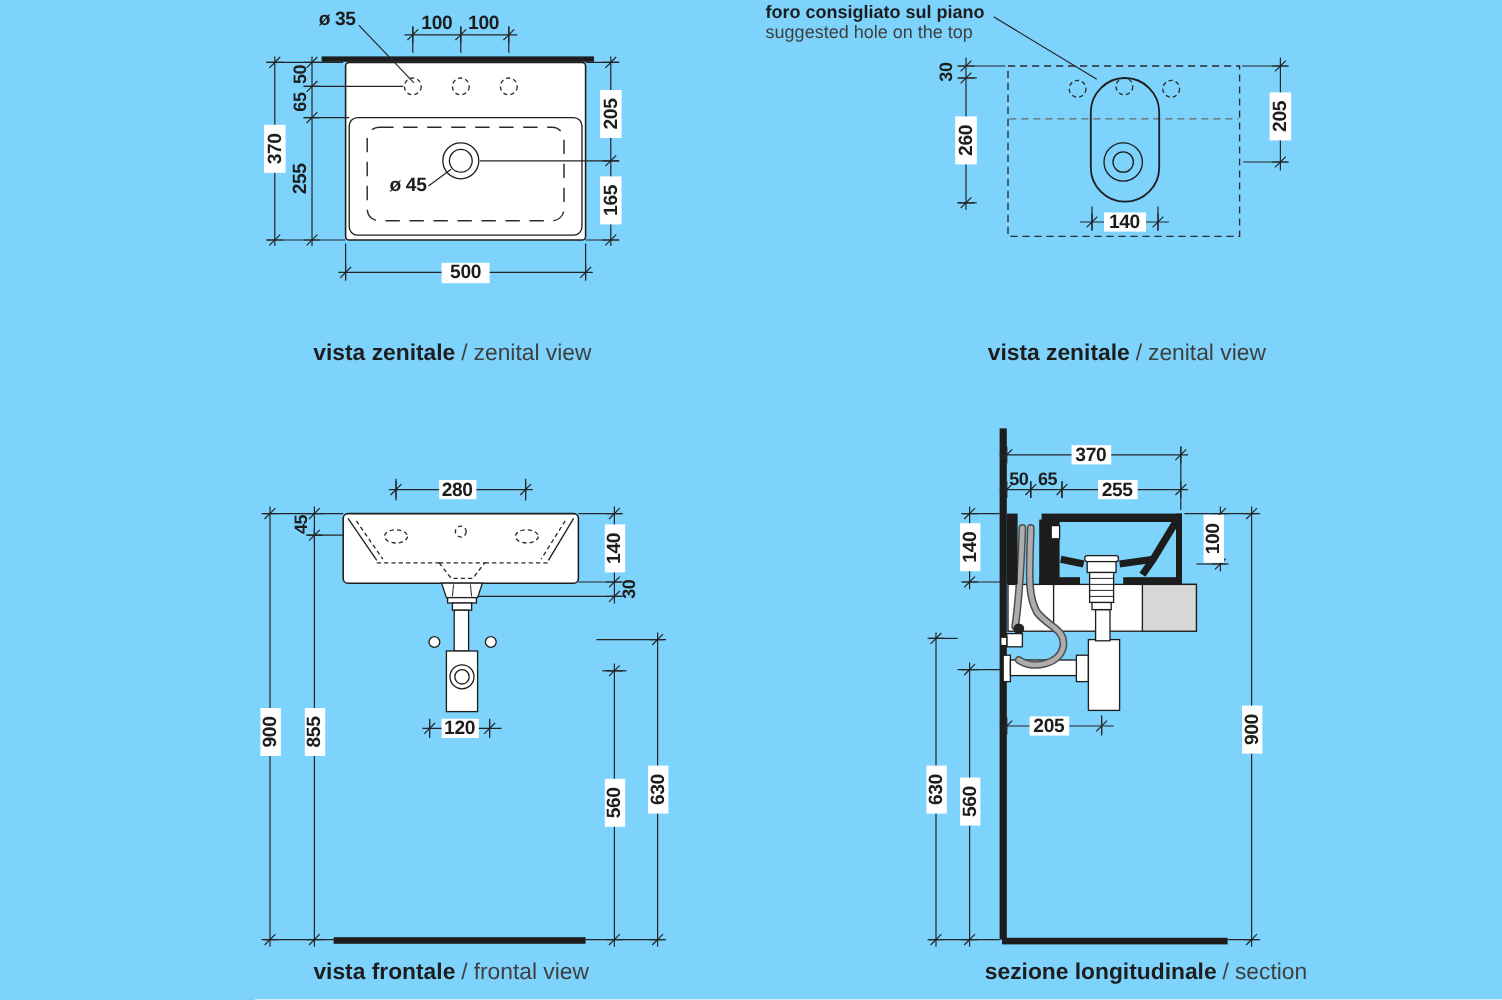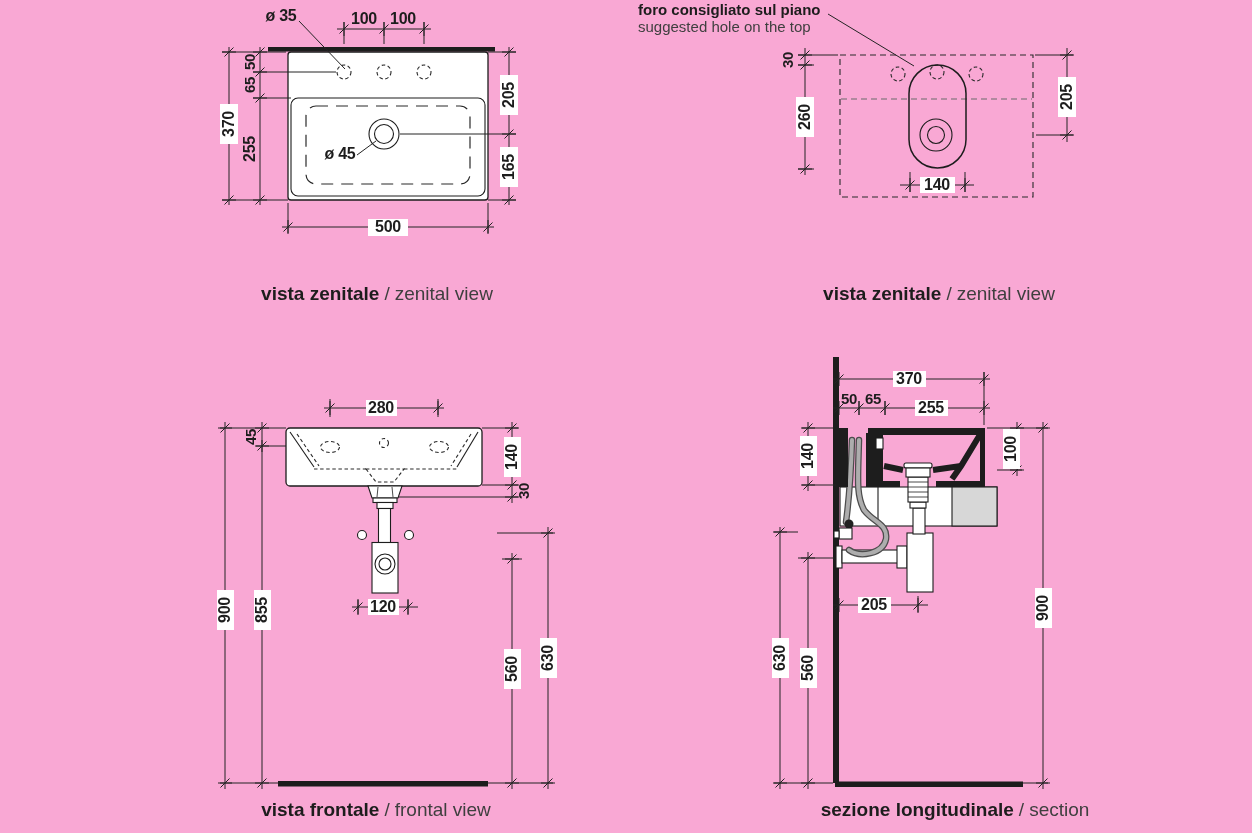--- a/index.html
+++ b/index.html
@@ -1,16 +1,16 @@
 <!DOCTYPE html>
 <html><head>
 <meta charset="utf-8">
 <style>
   html,body{margin:0;padding:0;background:#fff;}
-  .stage{position:relative;width:1252px;height:833px;background:#f9a8d4;overflow:hidden;
+  .stage{position:relative;width:1252px;height:833px;background:#7dd3fc;overflow:hidden;
          font-family:"Liberation Sans",sans-serif;}
   svg{position:absolute;left:0;top:0;}
   
   .ln   {stroke:#1d1d1d;stroke-width:1.5;fill:none;}
   .ln2  {stroke:#1d1d1d;stroke-width:1.1;fill:none;}
   .thin {stroke:#1d1d1d;stroke-width:.8;fill:none;}
   .dim  {stroke:#242424;stroke-width:1;fill:none;}
   .dsh  {stroke:#2a2a2a;stroke-width:1.2;fill:none;stroke-dasharray:12 8;}
   .dshm {stroke:#2a2a2a;stroke-width:1.1;fill:none;stroke-dasharray:6 4;}
   .dshs {stroke:#2a2a2a;stroke-width:1.1;fill:none;stroke-dasharray:3.5 2.6;}

